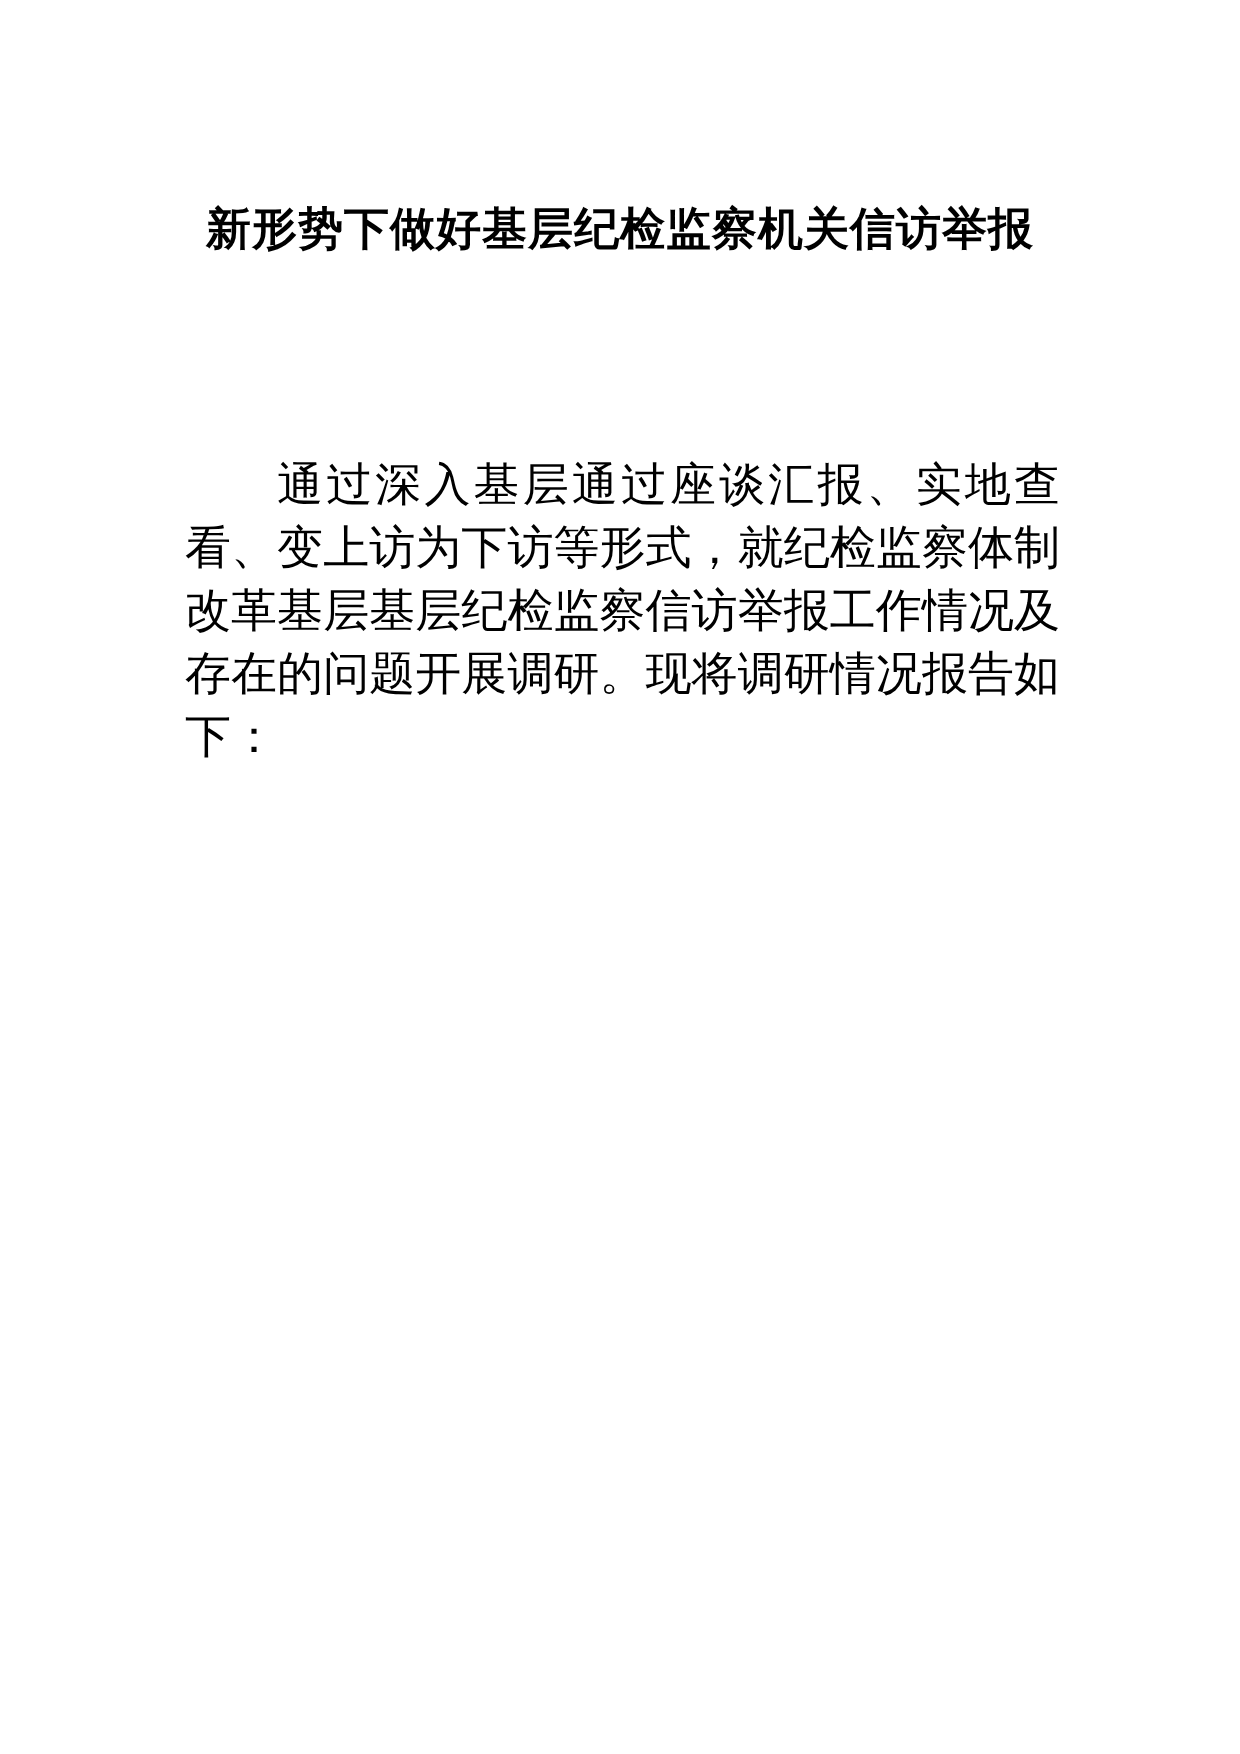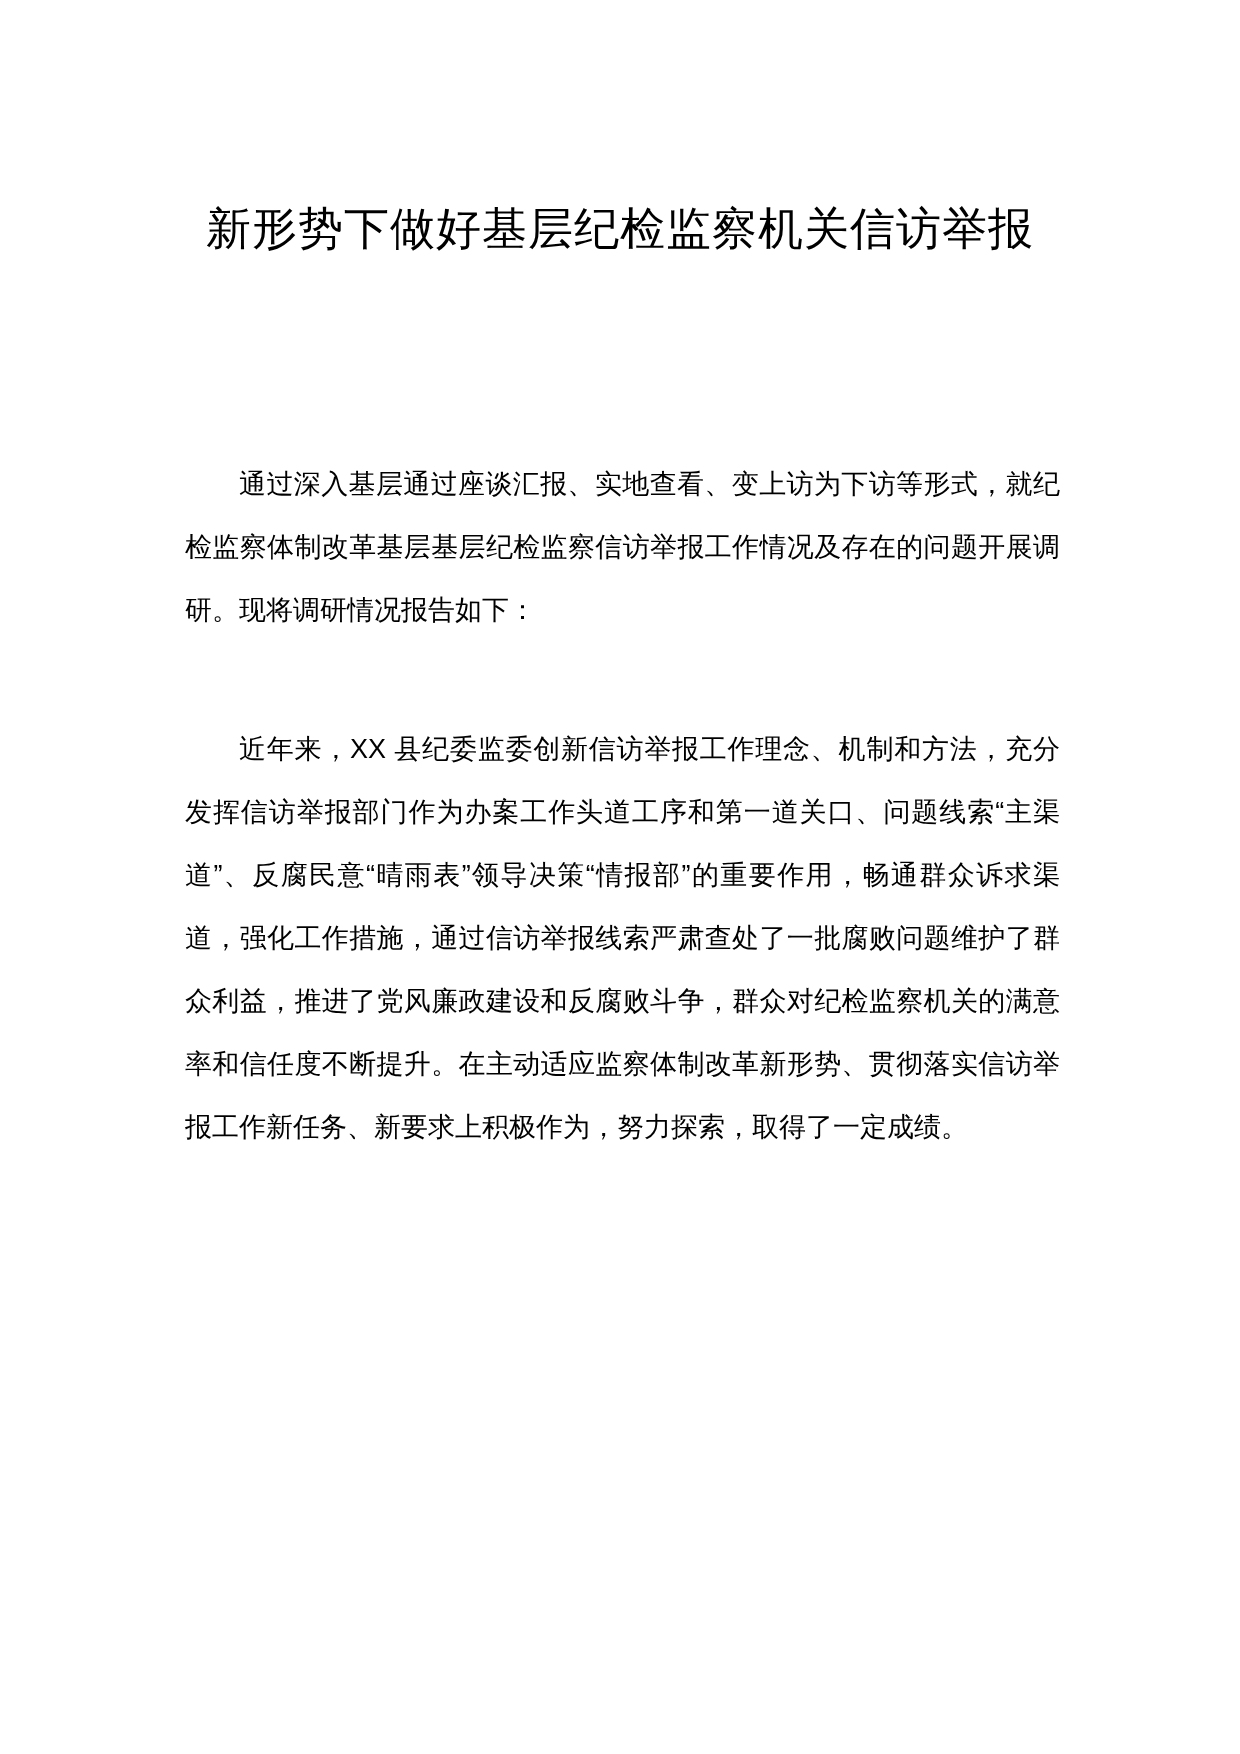--- a/index.html
+++ b/index.html
@@ -15,32 +15,32 @@
     width: 1240px;
     height: 1754px;
     background: #ffffff;
     color: #000000;
   }
   .doc-title {
     padding-top: 150px;
     text-align: center;
     font-size: 45px;
     line-height: 158px;
-    font-weight: normal;
+    font-weight: bold;
     color: #000000;
     letter-spacing: 1px;
   }
   .doc-title .title-line {
     display: block;
   }
   .doc-body {
     margin-left: 185px;
     width: 875px;
     padding-top: 145px;
-    font-size: 27px;
+    font-size: 46px;
     line-height: 63px;
     color: #000000;
     text-align: justify;
   }
   .doc-body p {
     text-indent: 2em;
     margin: 0 0 76px 0;
     word-break: break-all;
   }
 </style>
@@ -48,16 +48,15 @@
 <body>
 
 <div class="page">
 
   <h1 class="doc-title">
     <span class="title-line">新形势下做好基层纪检监察机关信访举报</span>
   </h1>
 
   <div class="doc-body">
     <p>通过深入基层通过座谈汇报、实地查看、变上访为下访等形式，就纪检监察体制改革基层基层纪检监察信访举报工作情况及存在的问题开展调研。现将调研情况报告如下：</p>
-    <p>近年来，XX 县纪委监委创新信访举报工作理念、机制和方法，充分发挥信访举报部门作为办案工作头道工序和第一道关口、问题线索“主渠道”、反腐民意“晴雨表”领导决策“情报部”的重要作用，畅通群众诉求渠道，强化工作措施，通过信访举报线索严肃查处了一批腐败问题维护了群众利益，推进了党风廉政建设和反腐败斗争，群众对纪检监察机关的满意率和信任度不断提升。在主动适应监察体制改革新形势、贯彻落实信访举报工作新任务、新要求上积极作为，努力探索，取得了一定成绩。</p>
   </div>
 
 </div>
 
 </body></html>

